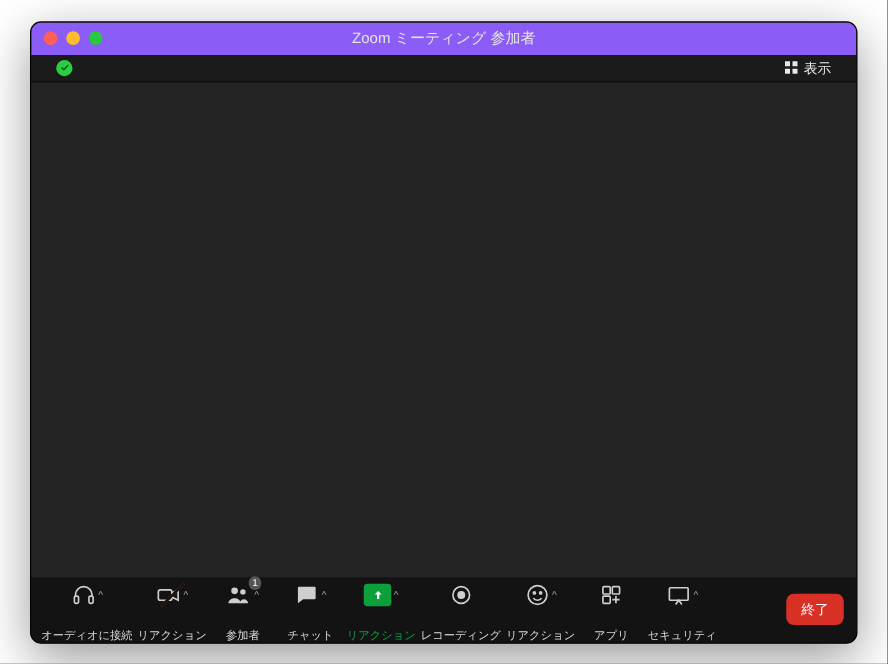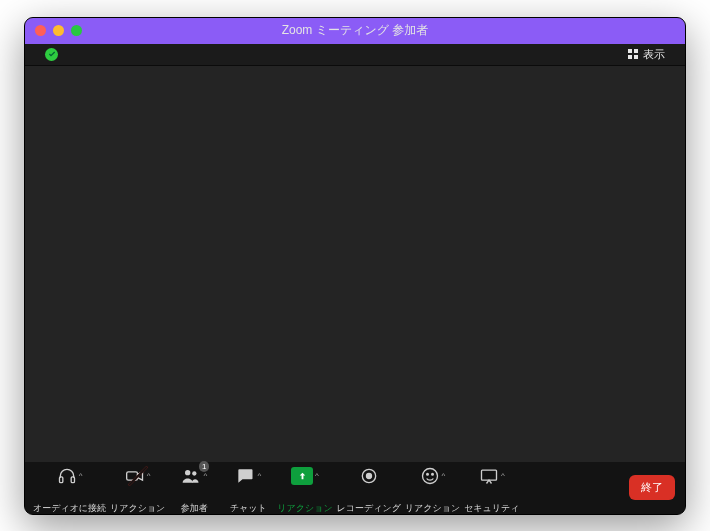--- a/index.html
+++ b/index.html
@@ -222,20 +222,31 @@
             <circle cx="12" cy="12" r="9"></circle>
             <circle cx="9" cy="10" r="1" fill="#cfcfcf"></circle>
             <circle cx="15" cy="10" r="1" fill="#cfcfcf"></circle>
             <path d="M8 15c1 1.5 2.5 2 4 2s3-.5 4-2"></path>
           </svg>
         <span class="caret">^</span>
       </div>
       <span class="tlabel">リアクション</span>
     </div>
 
+    <div class="toolbar-item">
+      <div class="icon-row">
+        <svg viewBox="0 0 24 24" fill="none" stroke="#cfcfcf" stroke-width="1.6">
+            <rect x="4" y="4" width="7" height="7" rx="1"></rect>
+            <rect x="13" y="4" width="7" height="7" rx="1"></rect>
+            <rect x="4" y="13" width="7" height="7" rx="1"></rect>
+            <path d="M16.5 13v7M13 16.5h7"></path>
+          </svg>
+      </div>
+      <span class="tlabel">アプリ</span>
+    </div>
 
     <div class="toolbar-item">
       <div class="icon-row">
         <svg viewBox="0 0 24 24" fill="none" stroke="#cfcfcf" stroke-width="1.6">
             <rect x="3" y="5" width="18" height="12" rx="1"></rect>
             <path d="M9 21l3-4 3 4"></path>
           </svg>
         <span class="caret">^</span>
       </div>
       <span class="tlabel">セキュリティ</span>

